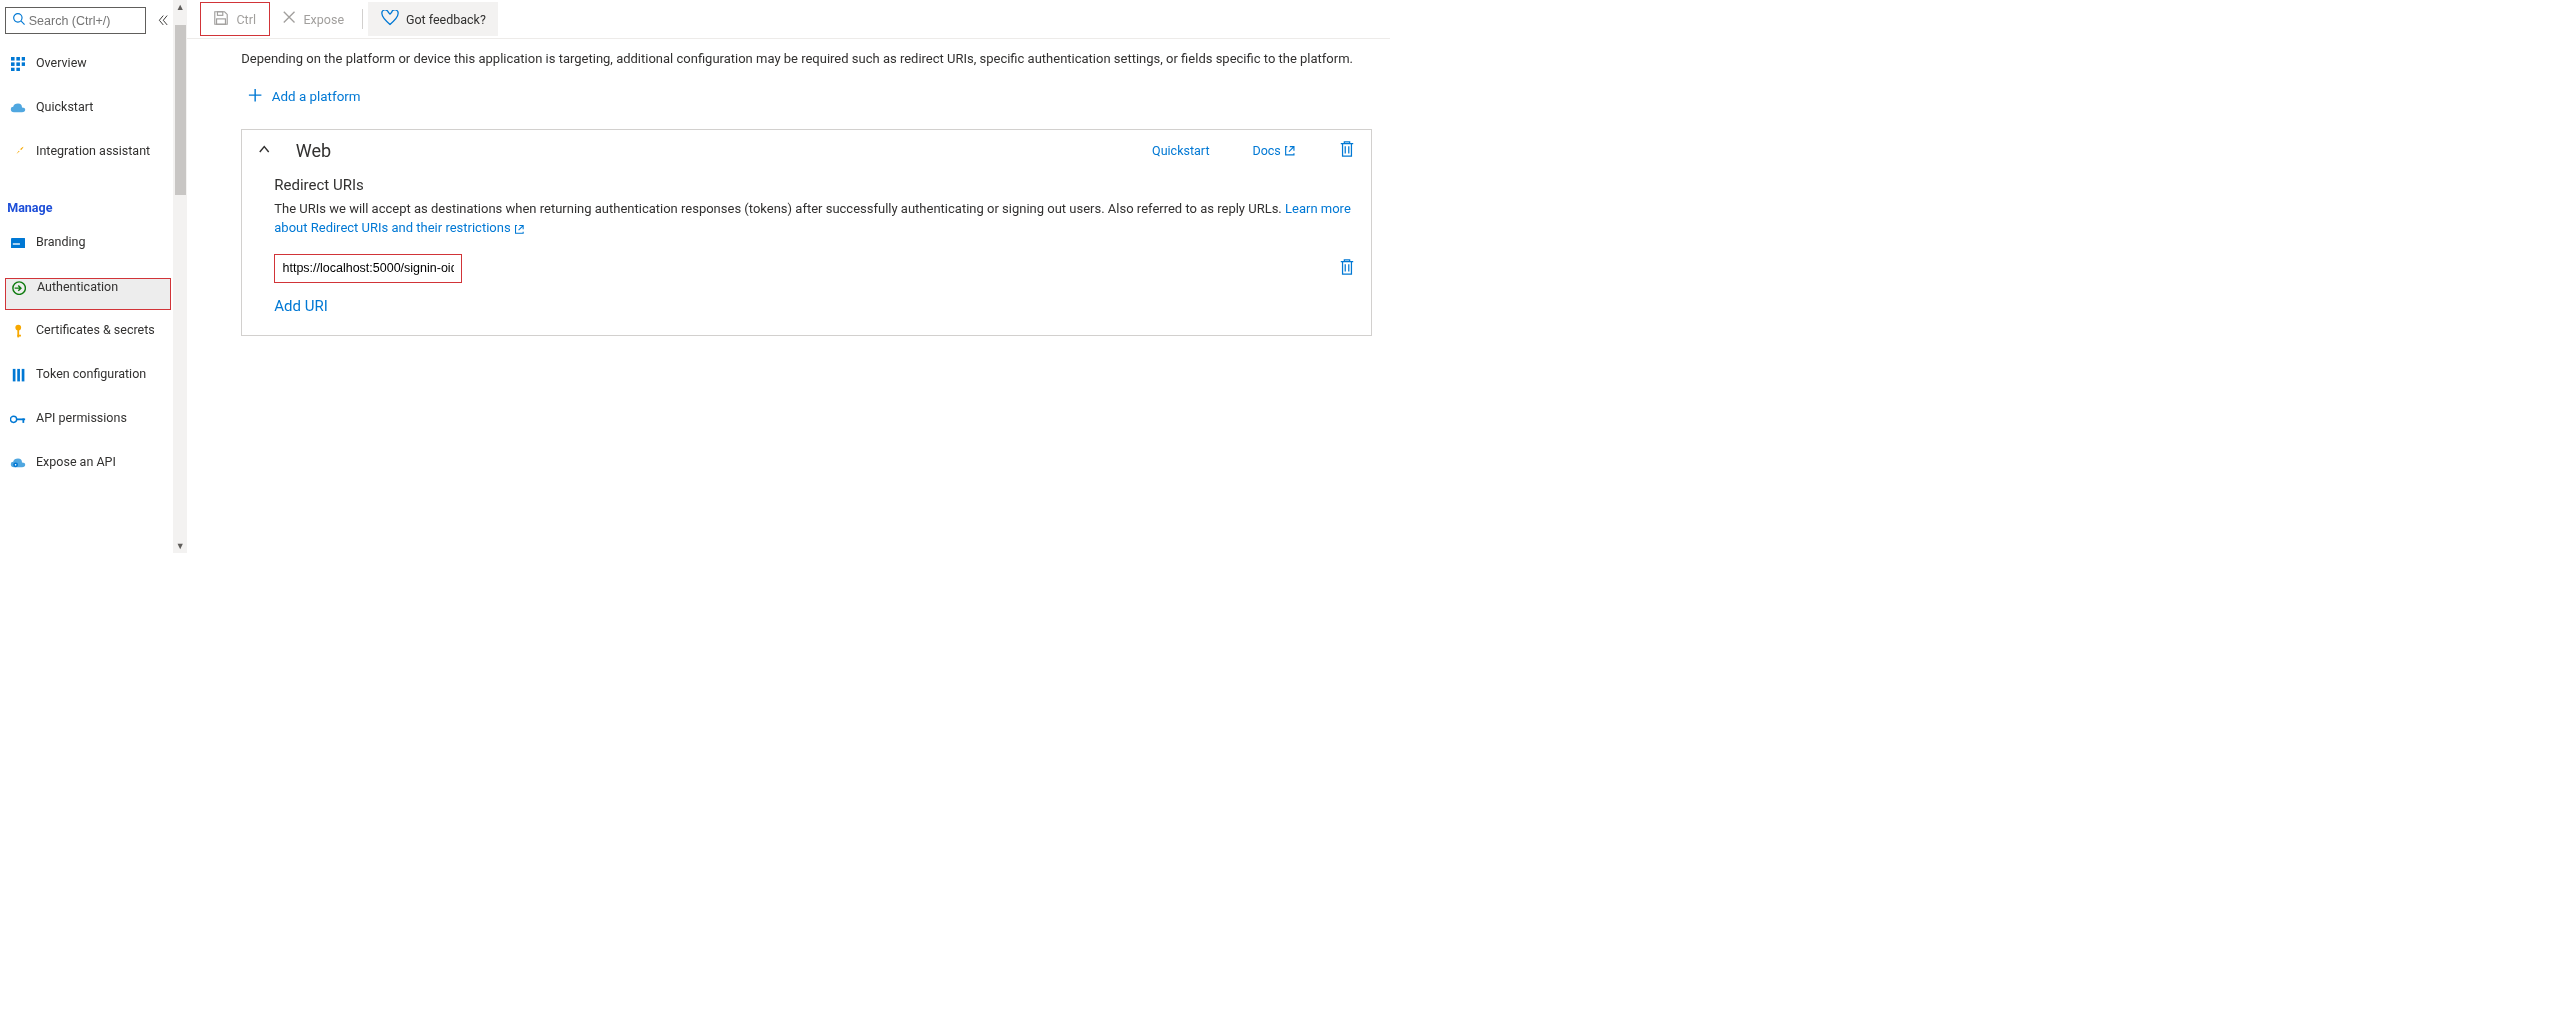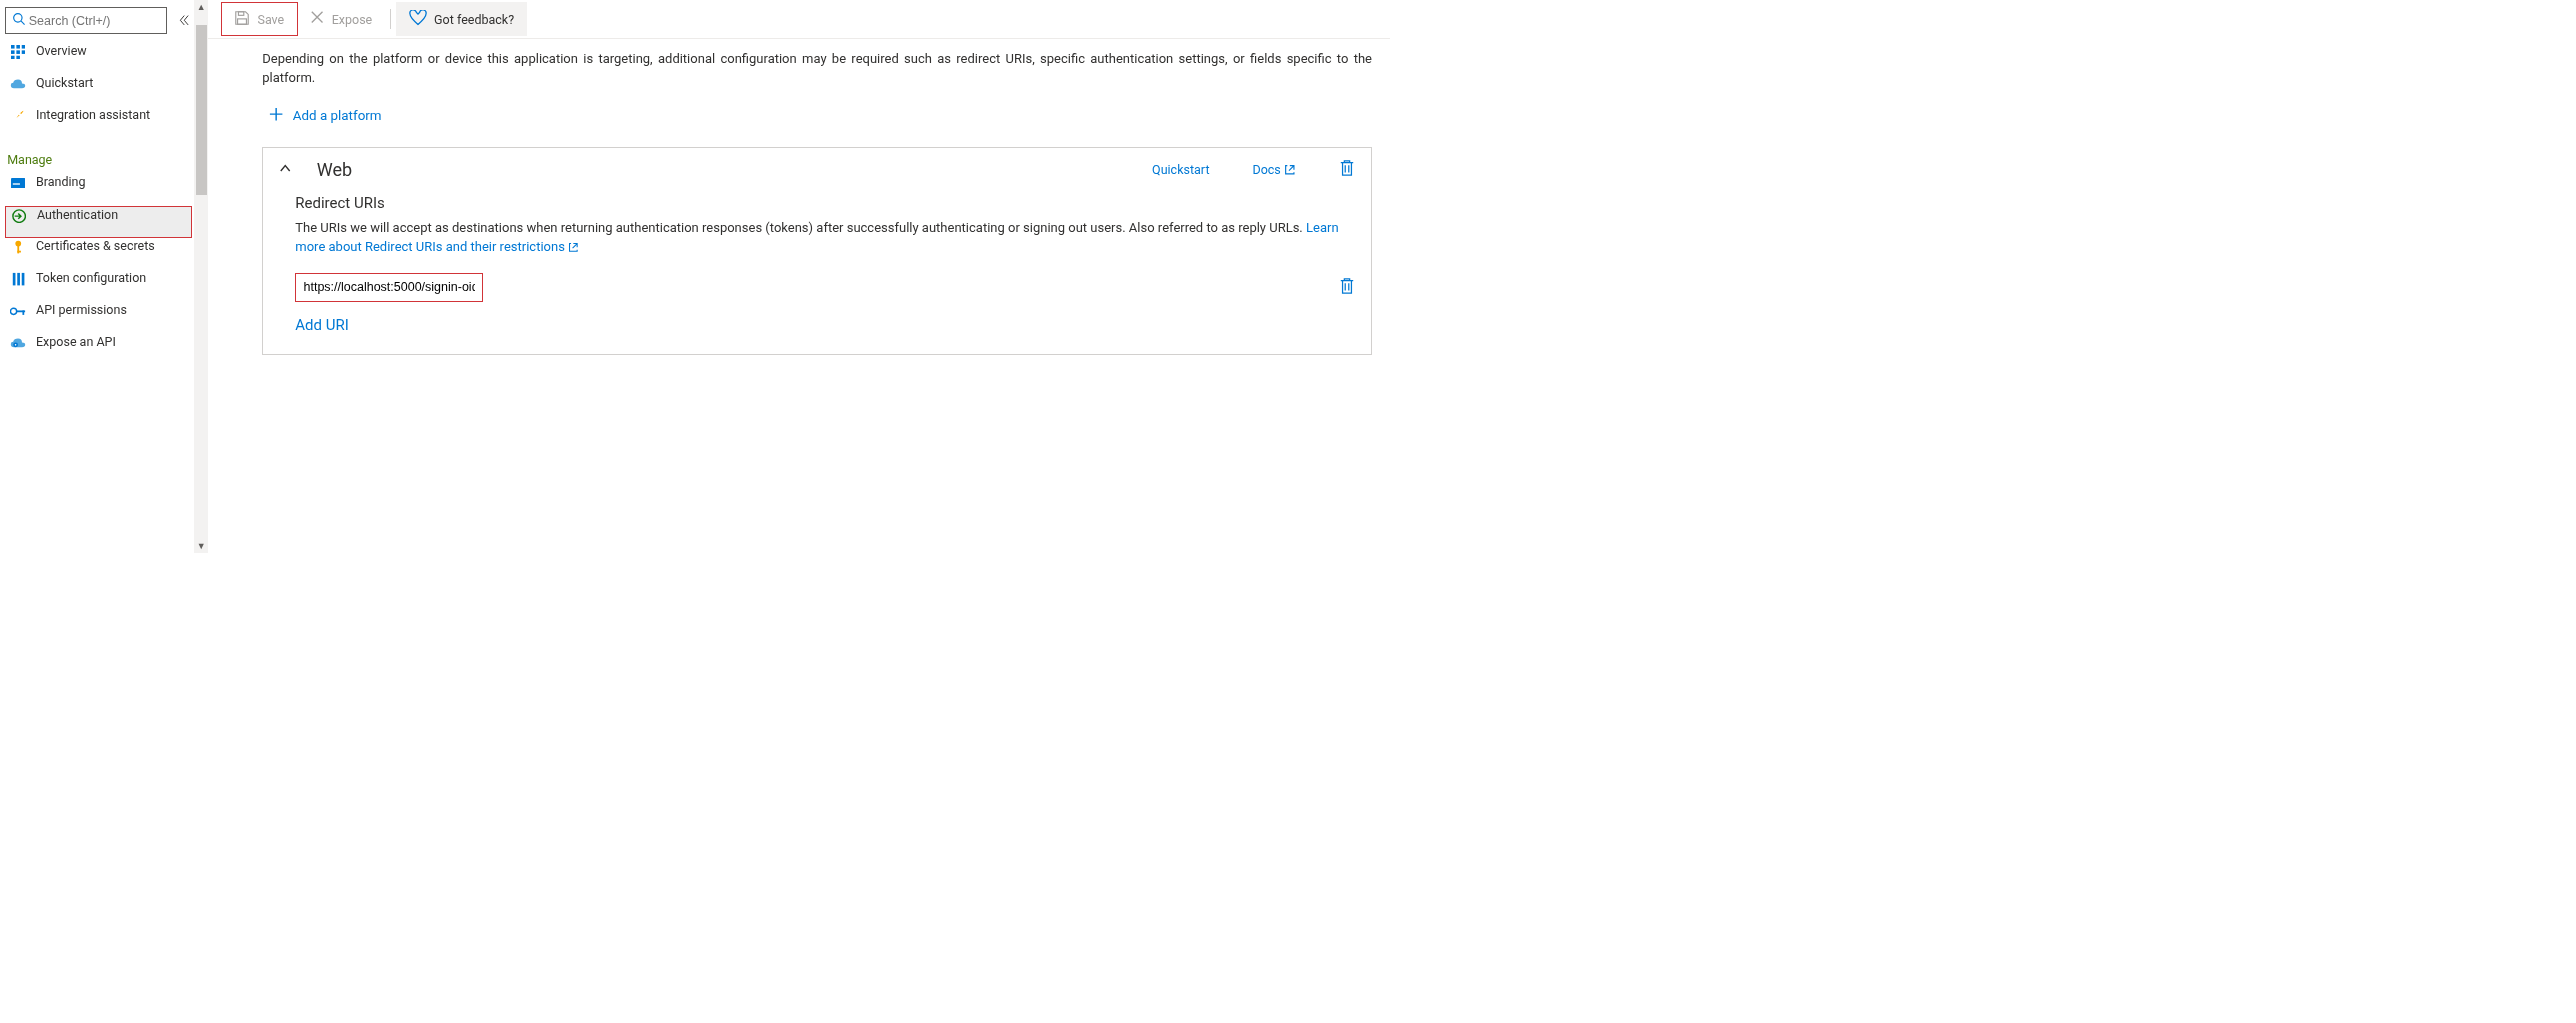--- a/index.html
+++ b/index.html
@@ -9,25 +9,26 @@
     color: #323130;
     background: #fff;
     display: flex;
     width: 1390px;
     height: 553px;
     overflow: hidden;
   }
 
   
   .sidebar {
-    width: 194px;
+    width: 173px;
     flex-shrink: 0;
     padding: 7.2px 1.8px 7.2px 5.4px;
     display: flex;
     flex-direction: column;
+    gap: 12px;
   }
   .search-row {
     display: flex;
     align-items: center;
     gap: 9px;
     margin-bottom: 9px;
   }
   .search-box {
     flex: 1;
     display: flex;
@@ -64,22 +65,22 @@
   .nav-item.selected {
     background: #ededed;
     border: 0.9px solid #d13438;
   }
   .nav-item .icon-wrap {
     width: 18px; height: 18px;
     display:flex; align-items:center; justify-content:center;
   }
   .section-label {
     font-size: 12.5px;
-    color: #4d7c0f;
-    font-weight: 400;
+    color: #1d4ed8;
+    font-weight: 700;
     padding: 12.5px 0 7.2px 1.8px;
   }
 
   
   .scrollbar-col {
     width: 14.3px;
     flex-shrink:0;
     position: relative;
     background: #f3f2f1;
   }
@@ -354,21 +355,21 @@
 
   <div class="toolbar">
     <div class="tool-btn save">
       <span>
         <svg width="16" height="16" viewBox="0 0 18 18">
             <path d="M2 2 H13 L16 5 V16 H2 Z" fill="none" stroke="#a19f9d" stroke-width="1.3"></path>
             <rect x="5" y="2" width="6" height="4" fill="none" stroke="#a19f9d" stroke-width="1.3"></rect>
             <rect x="4" y="10" width="10" height="6" fill="none" stroke="#a19f9d" stroke-width="1.3"></rect>
           </svg>
       </span>
-      <span>Save</span>
+      <span>Ctrl</span>
     </div>
     <div class="tool-btn">
       <span>
         <svg width="14.3" height="14.3" viewBox="0 0 16 16">
             <path d="M2 2 L14 14 M14 2 L2 14" stroke="#a19f9d" stroke-width="1.5"></path>
           </svg>
       </span>
       <span>Expose</span>
     </div>
     <div class="tool-divider"></div>

